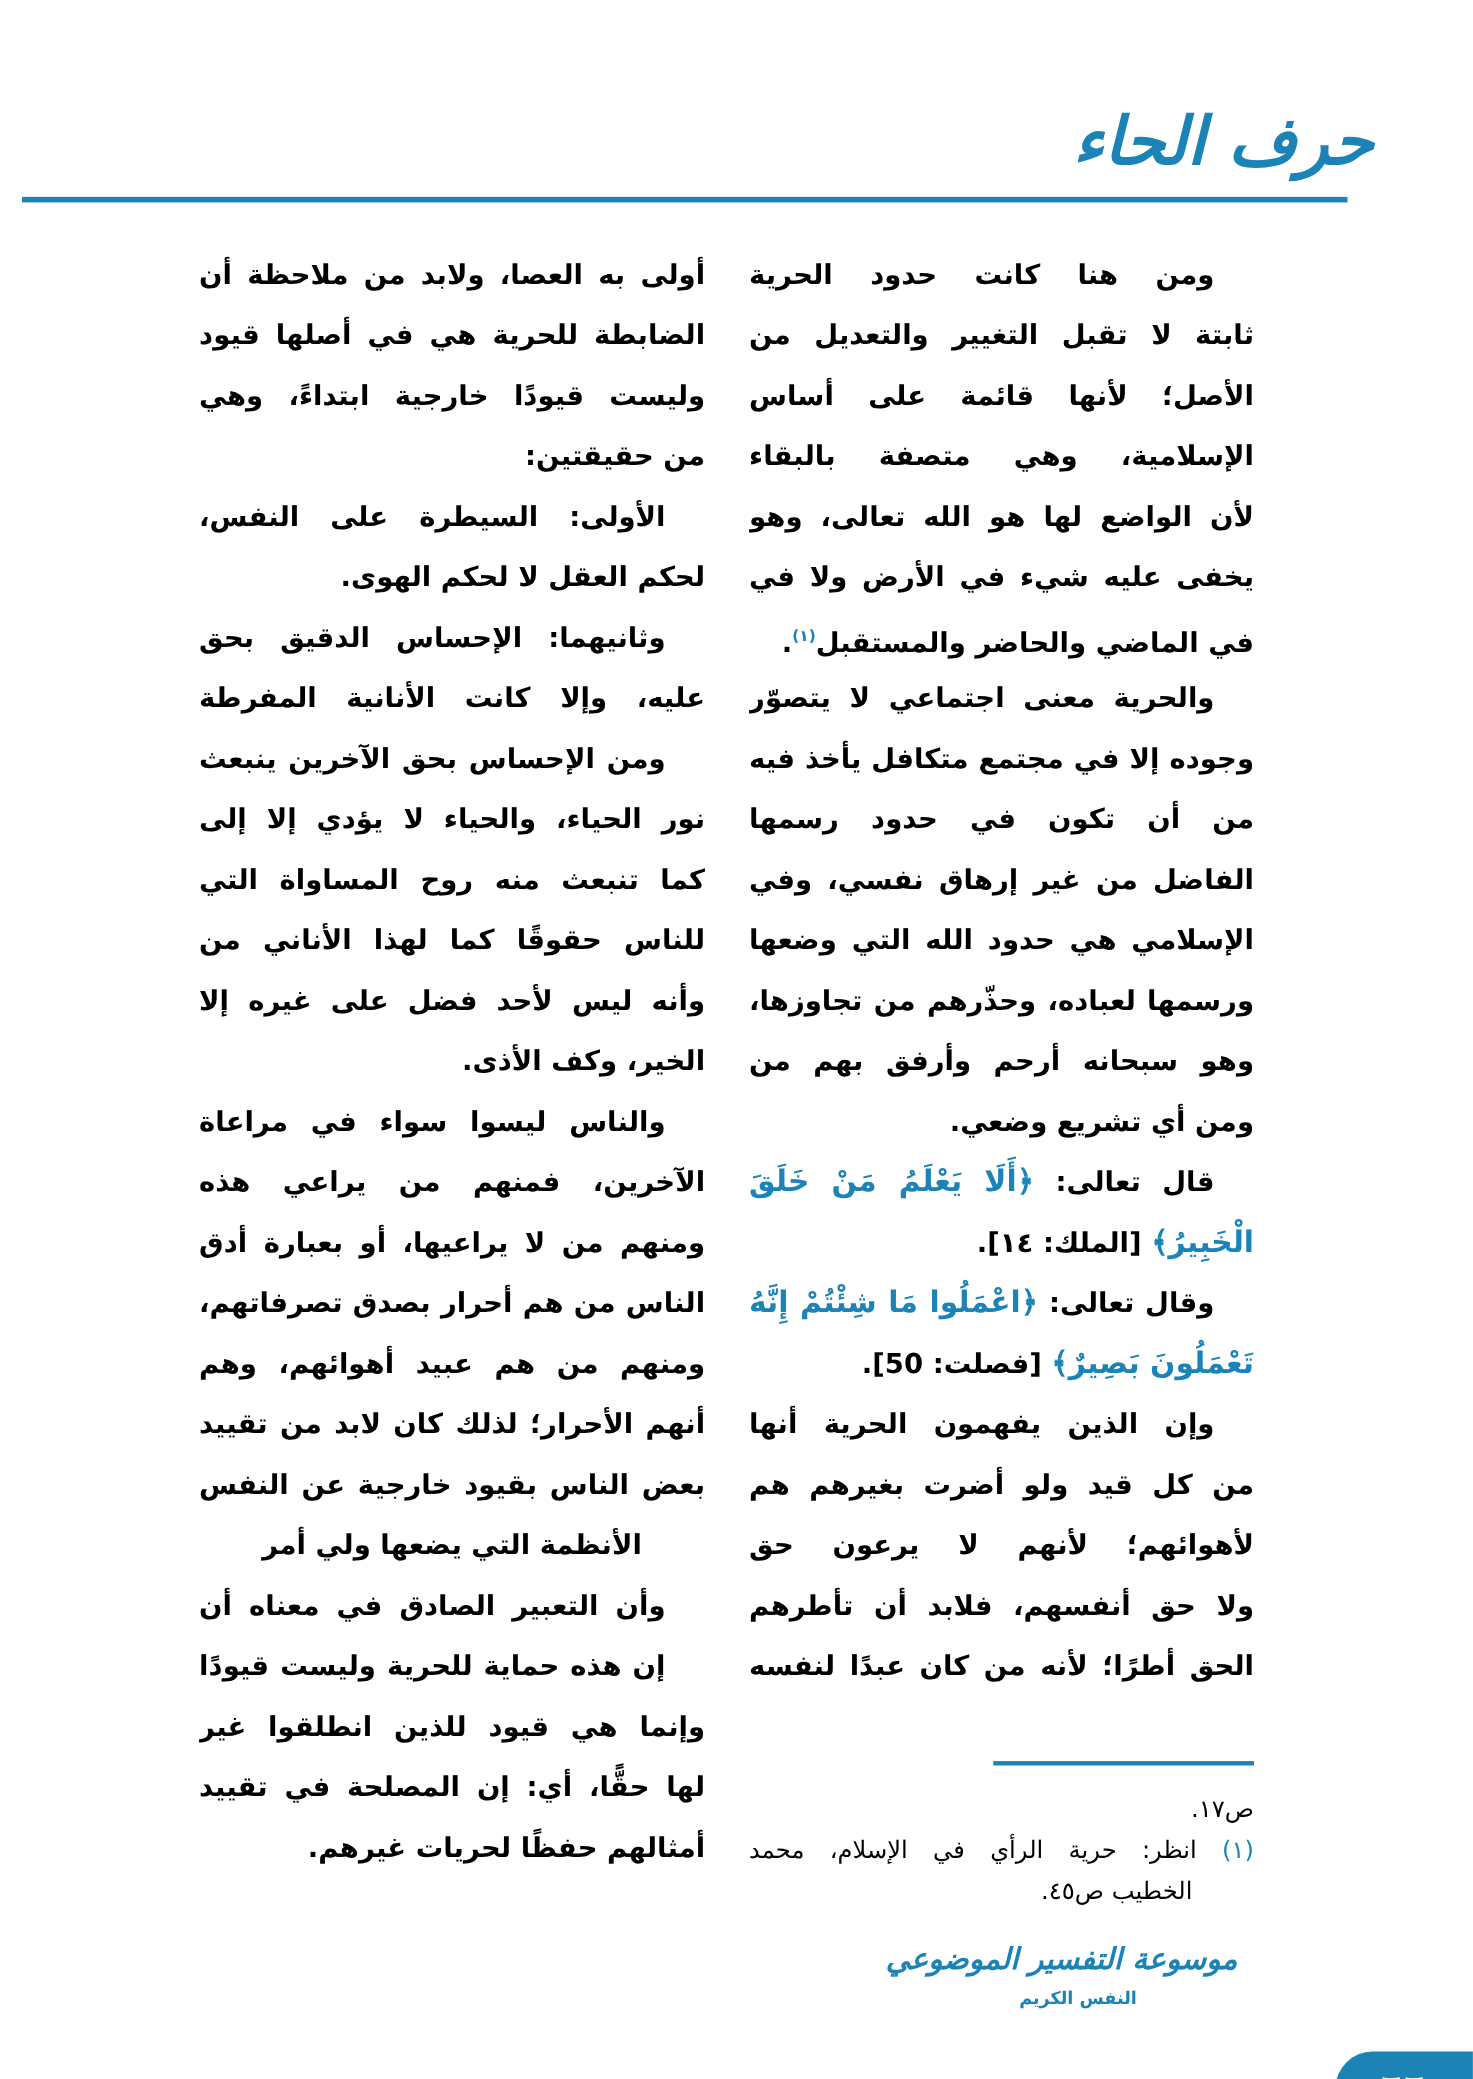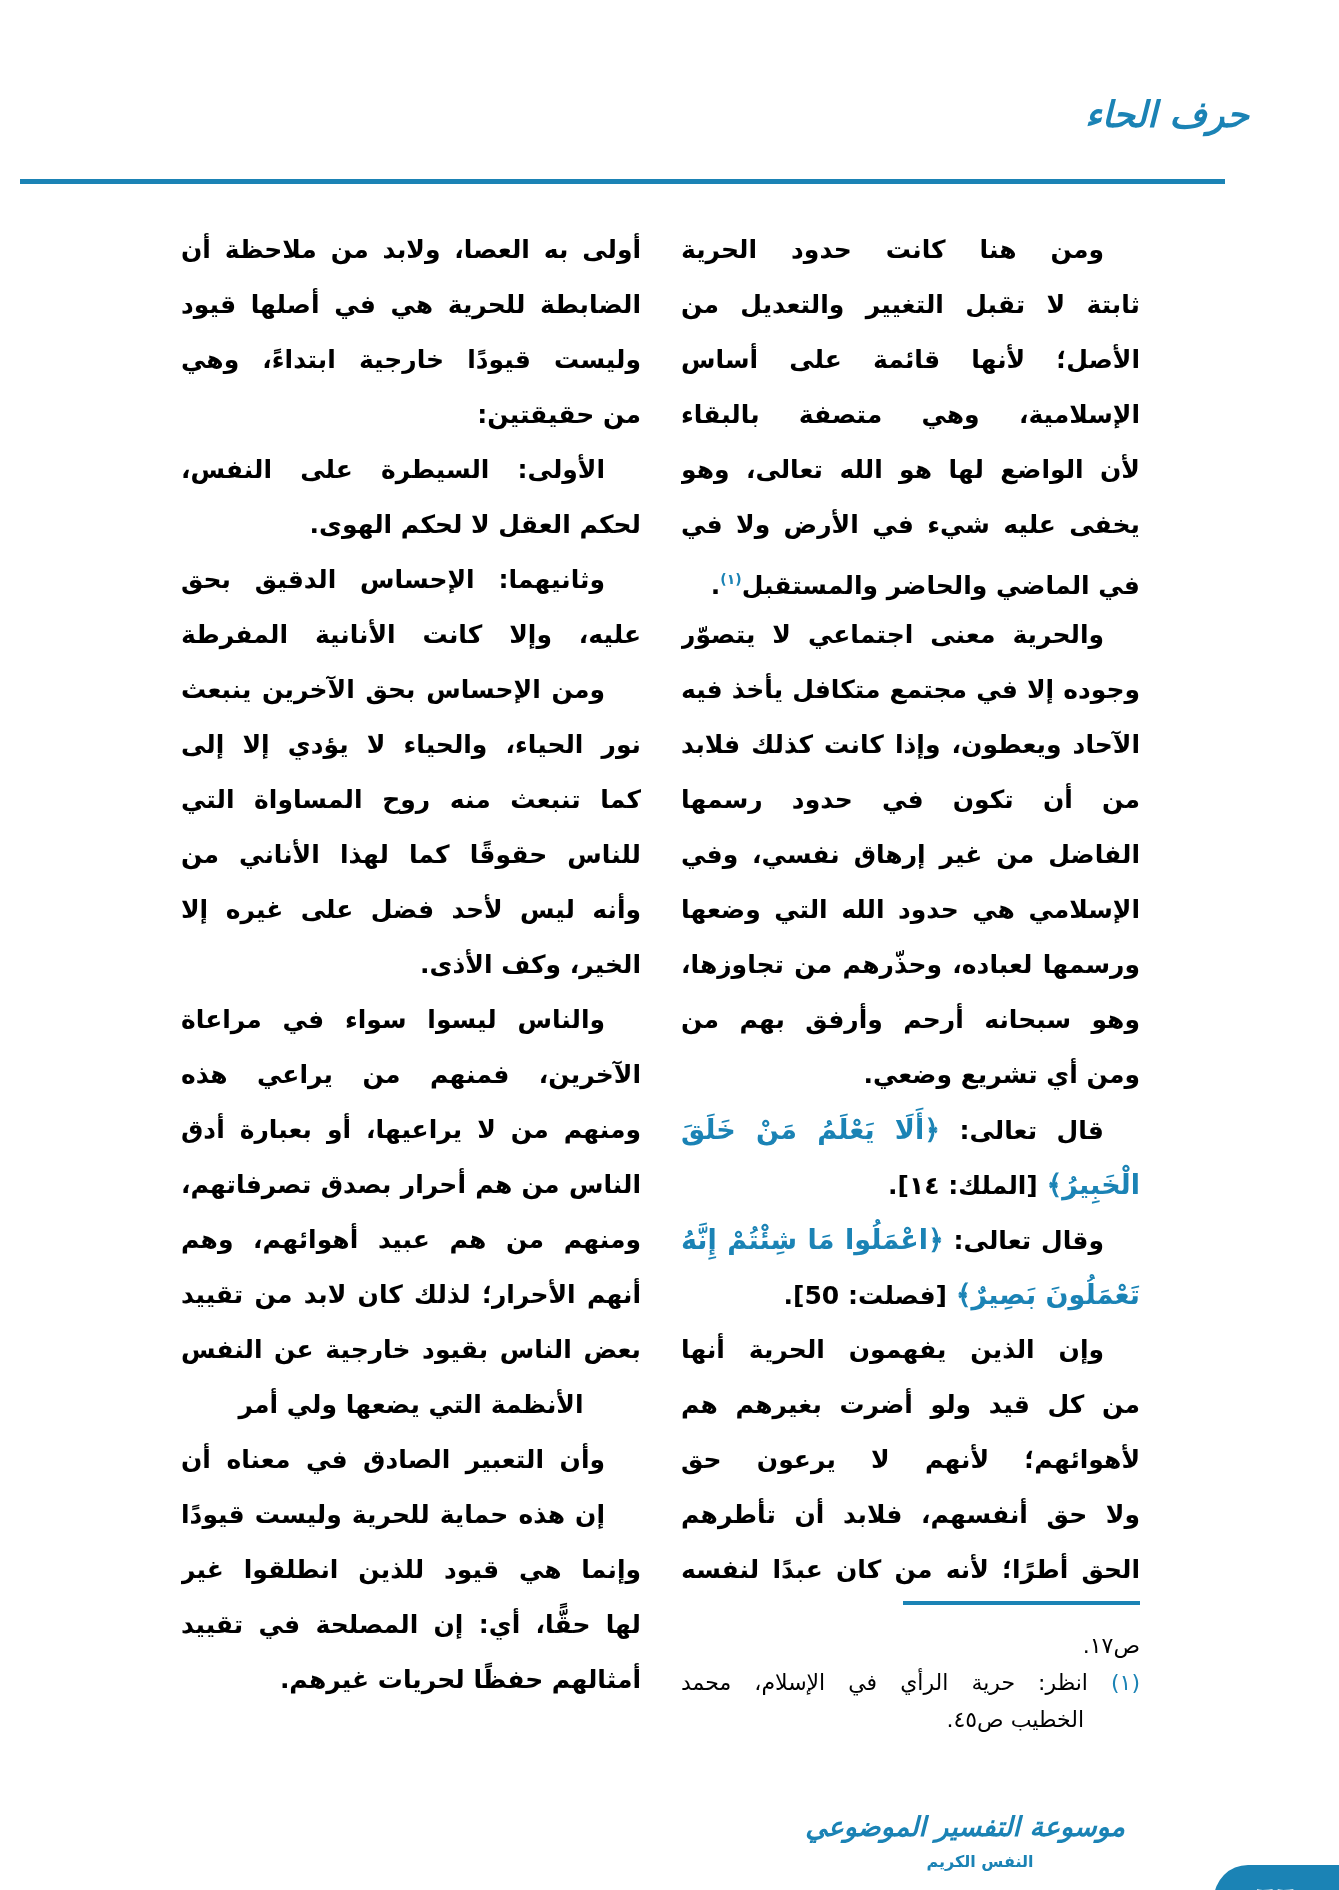--- a/index.html
+++ b/index.html
@@ -4,21 +4,21 @@
 <style>
   :root { --accent:#1b83b5; }
   html,body { margin:0; padding:0; background:#ffffff; }
   .page {
     position:relative; width:1339px; height:1890px; background:#fff;
     font-family:"DejaVu Sans", sans-serif; direction:rtl; overflow:hidden; color:#000;
   }
   
   .calligraphy-title {
     position:absolute; top:94px; right:90px;
-    color:var(--accent); font-size:36px; font-weight:bold; font-style:italic;
+    color:var(--accent); font-size:60px; font-weight:bold; font-style:italic;
     white-space:nowrap; letter-spacing:-2px;
   }
   .header-rule { position:absolute; top:179px; left:20px; width:1205px; height:5px; background:var(--accent); }
   
   .col { position:absolute; top:222px; font-size:25px; font-weight:bold; }
   .right-col { left:681px; width:459px; }
   .left-col  { left:181px; width:460px; }
   .tline { height:55px; line-height:55px; overflow:hidden; text-align:justify; text-align-last:justify; }
   .tline.al-r { text-align:center; text-align-last:right; }
   .tline.indent { padding-right:36px; }
@@ -28,21 +28,21 @@
   .seg-b { font-weight:bold; }
   
   .footnote-block { position:absolute; left:681px; top:1601px; width:459px; }
   .footnote-rule { width:237px; height:4px; background:var(--accent); margin-bottom:22px; }
   .fline { font-size:22px; font-weight:normal; height:37px; line-height:37px; overflow:hidden;
            text-align:justify; text-align-last:justify; }
   .fline.al-r { text-align:right; text-align-last:right; }
   .fline.indent { padding-right:56px; }
   
   .logo { position:absolute; top:1758px; left:835px; width:290px; text-align:center; color:var(--accent); }
-  .logo-line1 { font-size:27px; font-weight:bold; font-style:italic; line-height:48px; white-space:nowrap;margin-top:45px; }
+  .logo-line1 { font-size:27px; font-weight:bold; font-style:italic; line-height:48px; white-space:nowrap; }
   .logo-line2 { font-size:16px; font-weight:bold; line-height:22px; }
   .page-pill {
     position:absolute; top:1865px; right:0; width:125px; height:68px;
     background:var(--accent); border-radius:34px 0 0 34px;
     color:#fff; text-align:center; line-height:68px; font-size:34px; font-weight:bold;
   }
 </style>
 </head>
 <body>
 
@@ -54,21 +54,20 @@
   <section class="col right-col" id="right-col">
       <div class="tline al-j indent"><span class="seg-n">ومن هنا كانت حدود الحرية وضوابطها</span></div>
       <div class="tline al-j"><span class="seg-n">ثابتة لا تقبل التغيير والتعديل من حيث</span></div>
       <div class="tline al-j"><span class="seg-n">الأصل؛ لأنها قائمة على أساس الشريعة</span></div>
       <div class="tline al-j"><span class="seg-n">الإسلامية، وهي متصفة بالبقاء والثبات؛</span></div>
       <div class="tline al-j"><span class="seg-n">لأن الواضع لها هو الله تعالى، وهو الذي لا</span></div>
       <div class="tline al-j"><span class="seg-n">يخفى عليه شيء في الأرض ولا في السماء،</span></div>
       <div class="tline al-r"><span class="seg-n">في الماضي والحاضر والمستقبل</span><span class="seg-sup">(١)</span><span class="seg-n">.</span></div>
       <div class="tline al-j indent"><span class="seg-n">والحرية معنى اجتماعي لا يتصوّر</span></div>
       <div class="tline al-j"><span class="seg-n">وجوده إلا في مجتمع متكافل يأخذ فيه</span></div>
-      <div class="tline al-j"><span class="seg-n">الآحاد ويعطون، وإذا كانت كذلك فلابد</span></div>
       <div class="tline al-j"><span class="seg-n">من أن تكون في حدود رسمها المجتمع</span></div>
       <div class="tline al-j"><span class="seg-n">الفاضل من غير إرهاق نفسي، وفي التشريع</span></div>
       <div class="tline al-j"><span class="seg-n">الإسلامي هي حدود الله التي وضعها</span></div>
       <div class="tline al-j"><span class="seg-n">ورسمها لعباده، وحذّرهم من تجاوزها،</span></div>
       <div class="tline al-j"><span class="seg-n">وهو سبحانه أرحم وأرفق بهم من أنفسهم،</span></div>
       <div class="tline al-r"><span class="seg-n">ومن أي تشريع وضعي.</span></div>
       <div class="tline al-j indent"><span class="seg-n">قال تعالى: </span><span class="seg-q">﴿أَلَا يَعْلَمُ مَنْ خَلَقَ وَهُوَ اللَّطِيفُ</span></div>
       <div class="tline al-r"><span class="seg-q">الْخَبِيرُ﴾</span><span class="seg-n"> [الملك: ١٤].</span></div>
       <div class="tline al-j indent"><span class="seg-n">وقال تعالى: </span><span class="seg-q">﴿اعْمَلُوا مَا شِئْتُمْ إِنَّهُ بِمَا</span></div>
       <div class="tline al-r"><span class="seg-q">تَعْمَلُونَ بَصِيرٌ﴾</span><span class="seg-n"> [فصلت: 50].</span></div>

